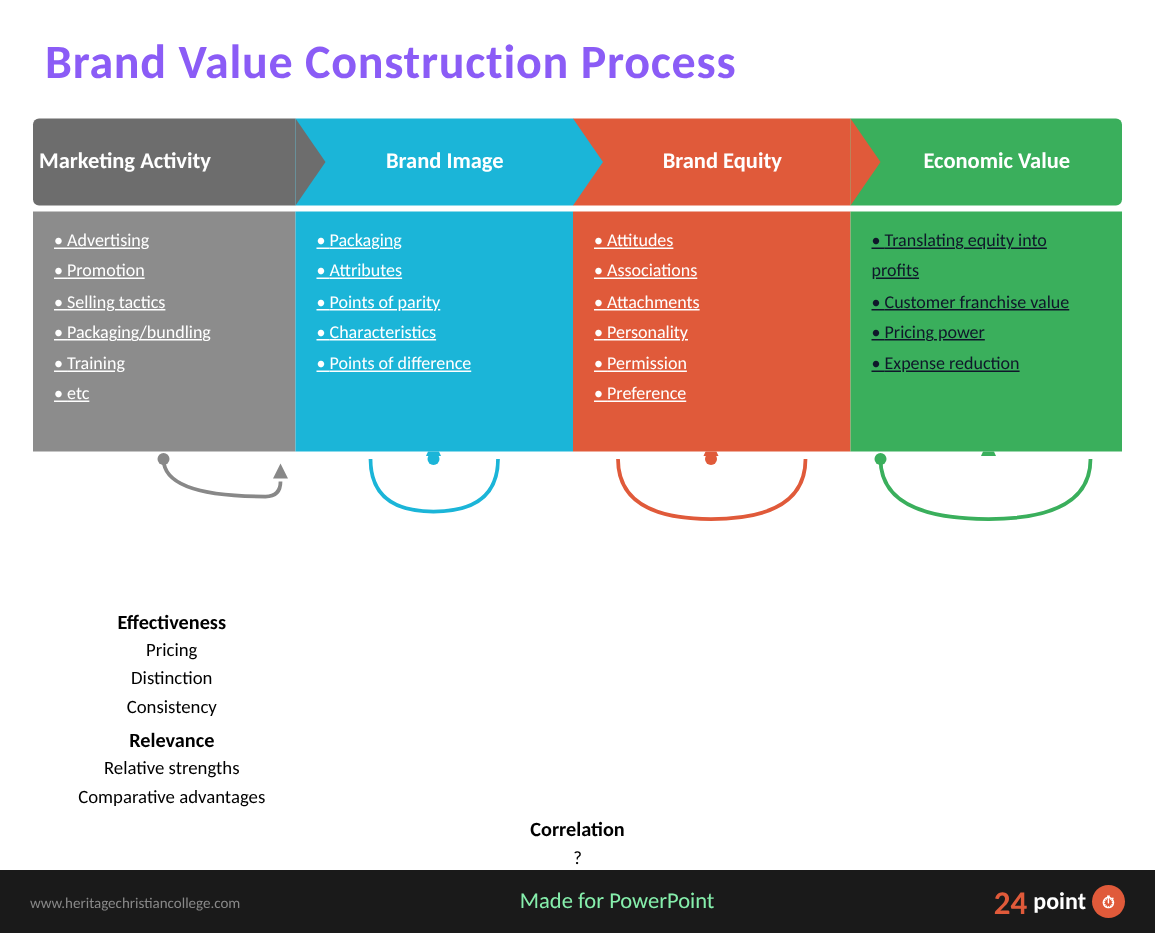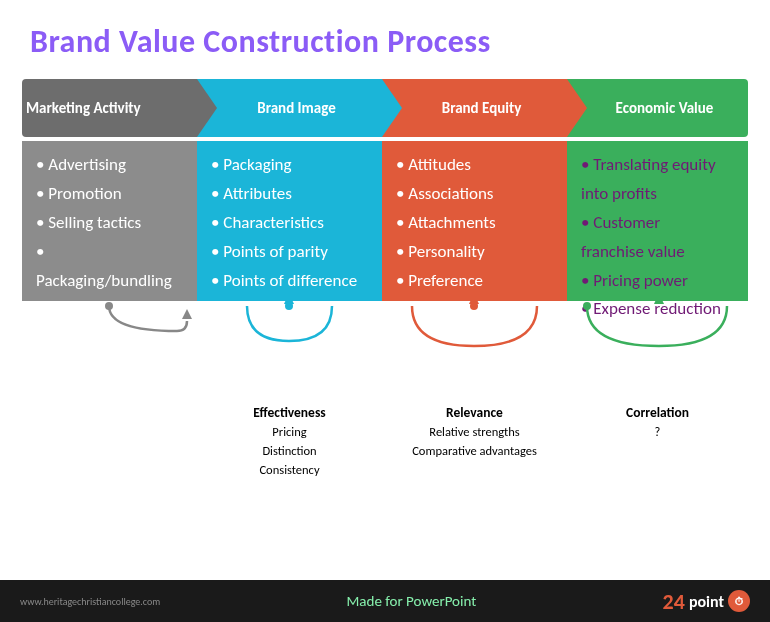--- a/index.html
+++ b/index.html
@@ -129,22 +129,23 @@
     
     .content-area {
       display: flex;
       margin: 4px 22px 0 22px;
       height: 160px;
       gap: 0;
     }
 
     .content-col {
       padding: 10px 22px 10px 14px;
-      font-size: 17px;
+      font-size: 12px;
       line-height: 1.7;
+      text-decoration: underline;
     }
 
     .content-col ul {
       list-style: none;
       padding: 0;
     }
     .content-col ul li::before {
       content: '• ';
     }
 
@@ -158,21 +159,21 @@
       color: white;
       width: 185px;
     }
     .col-red {
       background: #e05a3a;
       color: white;
       width: 185px;
     }
     .col-green {
       background: #3aaf5c;
-      color: #701a75;
+      color: #0f172a;
       flex: 1;
     }
 
     
     .arrows-section {
       display: flex;
       margin: 0 22px;
       height: 100px;
       position: relative;
     }
@@ -187,20 +188,21 @@
     .arrow-col-1 { width: 175px; }
     .arrow-col-2 { width: 185px; }
     .arrow-col-3 { width: 185px; }
     .arrow-col-4 { flex: 1; }
 
     
     .arrow-labels {
       display: flex;
       margin: 0 22px;
       height: 80px;
+      flex-direction: column;
     }
     .label-col {
       text-align: center;
       font-size: 12.5px;
       line-height: 1.5;
       padding-top: 2px;
     }
     .label-col-1 { width: 175px; }
     .label-col-2 { width: 185px; }
     .label-col-3 { width: 185px; }
@@ -296,33 +298,33 @@
           <li>Selling tactics</li>
           <li>Packaging/bundling</li>
           <li>Training</li>
           <li>etc</li>
         </ul>
     </div>
     <div class="content-col col-blue">
       <ul id="col2-list">
           <li>Packaging</li>
           <li>Attributes</li>
+          <li>Points of parity</li>
           <li>Characteristics</li>
-          <li>Points of parity</li>
           <li>Points of difference</li>
         </ul>
     </div>
     <div class="content-col col-red">
       <ul id="col3-list">
           <li>Attitudes</li>
           <li>Associations</li>
           <li>Attachments</li>
           <li>Personality</li>
+          <li>Permission</li>
           <li>Preference</li>
-          <li>Permission</li>
         </ul>
     </div>
     <div class="content-col col-green">
       <ul id="col4-list">
           <li>Translating equity into profits</li>
           <li>Customer franchise value</li>
           <li>Pricing power</li>
           <li>Expense reduction</li>
         </ul>
     </div>

